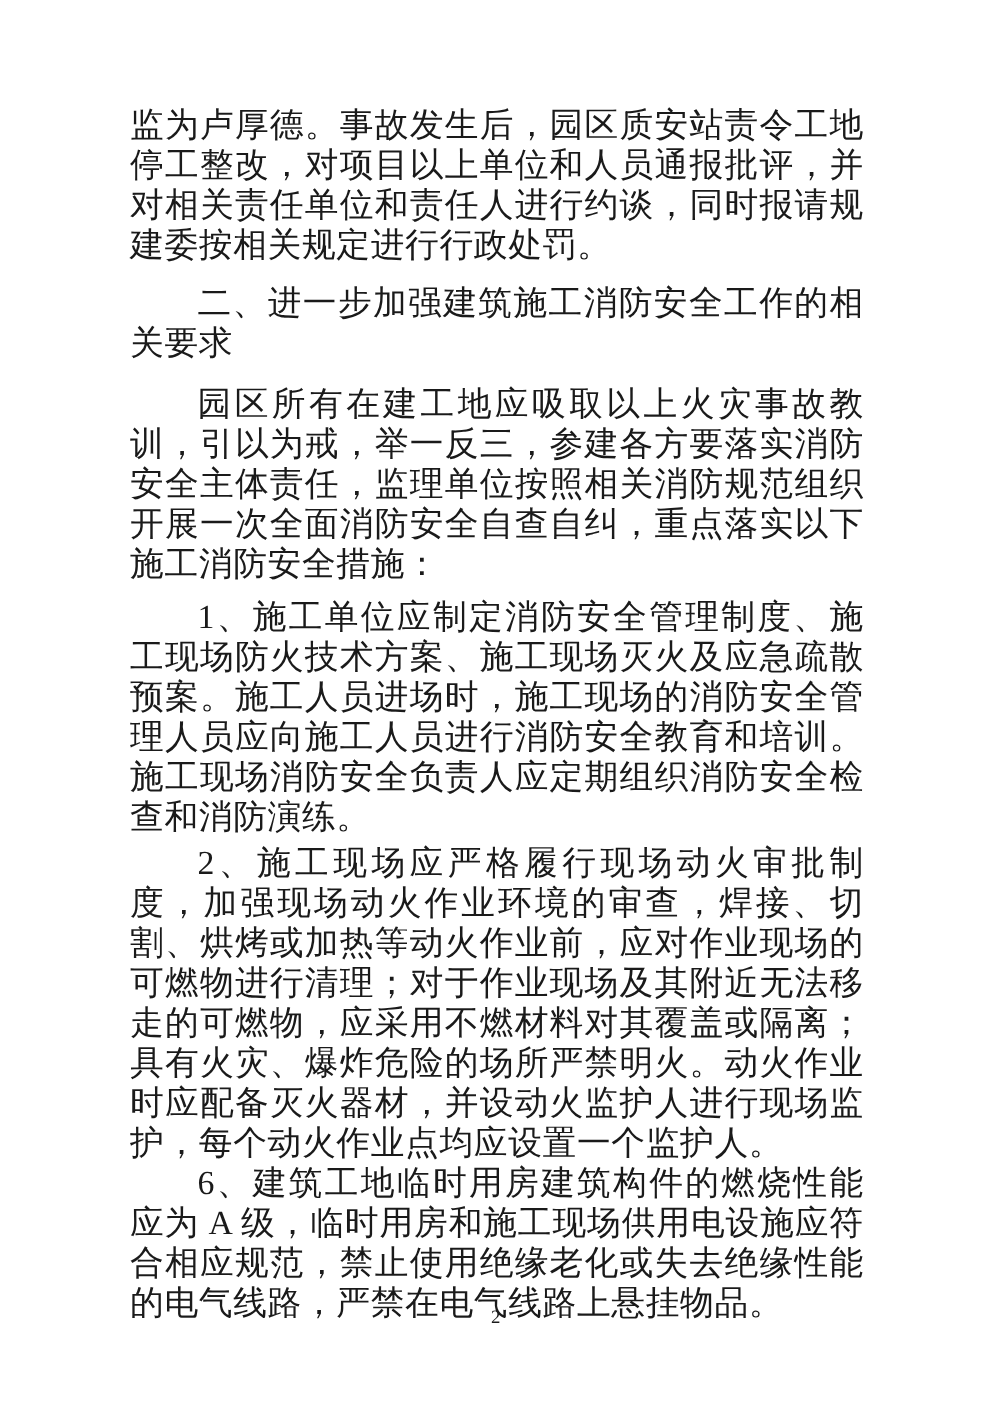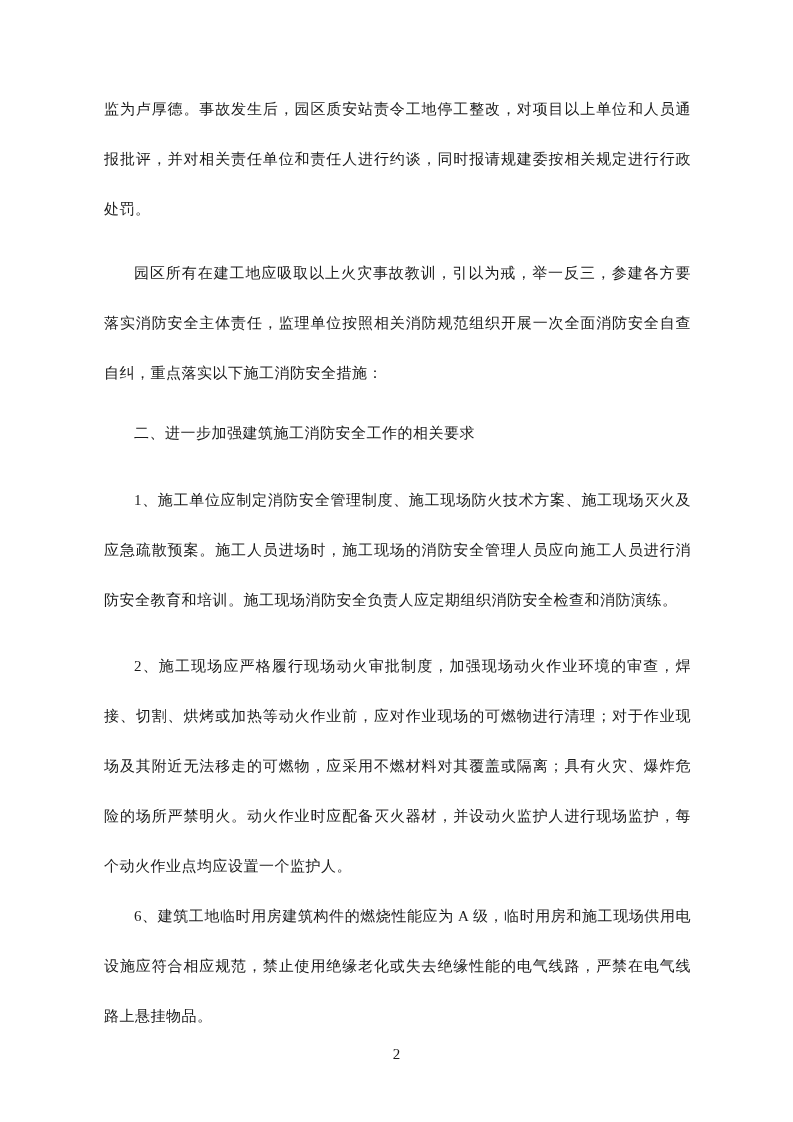--- a/index.html
+++ b/index.html
@@ -17,55 +17,55 @@
     color: #1a1a1a;
   }
   .content {
     position: absolute;
     left: 104px;
     top: 84px;
     width: 587px;
   }
   .para {
     margin: 0;
-    font-size: 15px;
-    line-height: 50px;
+    font-size: 27px;
+    line-height: 32px;
     text-align: justify;
     text-justify: inter-character;
     letter-spacing: 0.5px;
     word-break: break-all;
   }
   .para.indent {
     text-indent: 2em;
   }
   .para.no-indent {
     text-indent: 0;
   }
   .mb-14 { margin-bottom: 14px; }
   .mb-17 { margin-bottom: 17px; }
   .mb-10 { margin-bottom: 10px; }
-  .mb-6  { margin-bottom: 16px; font-family: Liberation Serif, serif; }
+  .mb-6  { margin-bottom: 5px; font-family: Liberation Serif, serif; }
   .mb-0  { margin-bottom: 0; }
   .page-number {
     position: absolute;
     top: 1044px;
     left: 0;
     width: 100%;
     text-align: center;
     font-size: 15px;
     line-height: 20px;
     color: #1a1a1a;
   }
 </style>
 </head>
 <body>
 
 <div class="page">
   <div class="content">
     <p class="para no-indent mb-14">监为卢厚德。事故发生后，园区质安站责令工地停工整改，对项目以上单位和人员通报批评，并对相关责任单位和责任人进行约谈，同时报请规建委按相关规定进行行政处罚。</p>
+    <p class="para indent mb-17">二、进一步加强建筑施工消防安全工作的相关要求</p>
     <p class="para indent mb-10">园区所有在建工地应吸取以上火灾事故教训，引以为戒，举一反三，参建各方要落实消防安全主体责任，监理单位按照相关消防规范组织开展一次全面消防安全自查自纠，重点落实以下施工消防安全措施：</p>
-    <p class="para indent mb-17">二、进一步加强建筑施工消防安全工作的相关要求</p>
     <p class="para indent mb-6">1、施工单位应制定消防安全管理制度、施工现场防火技术方案、施工现场灭火及应急疏散预案。施工人员进场时，施工现场的消防安全管理人员应向施工人员进行消防安全教育和培训。施工现场消防安全负责人应定期组织消防安全检查和消防演练。</p>
     <p class="para indent mb-0">2、施工现场应严格履行现场动火审批制度，加强现场动火作业环境的审查，焊接、切割、烘烤或加热等动火作业前，应对作业现场的可燃物进行清理；对于作业现场及其附近无法移走的可燃物，应采用不燃材料对其覆盖或隔离；具有火灾、爆炸危险的场所严禁明火。动火作业时应配备灭火器材，并设动火监护人进行现场监护，每个动火作业点均应设置一个监护人。</p>
     <p class="para indent mb-0">6、建筑工地临时用房建筑构件的燃烧性能应为 A 级，临时用房和施工现场供用电设施应符合相应规范，禁止使用绝缘老化或失去绝缘性能的电气线路，严禁在电气线路上悬挂物品。</p>
   </div>
   <div class="page-number">2</div>
 </div>
 
 </body></html>

